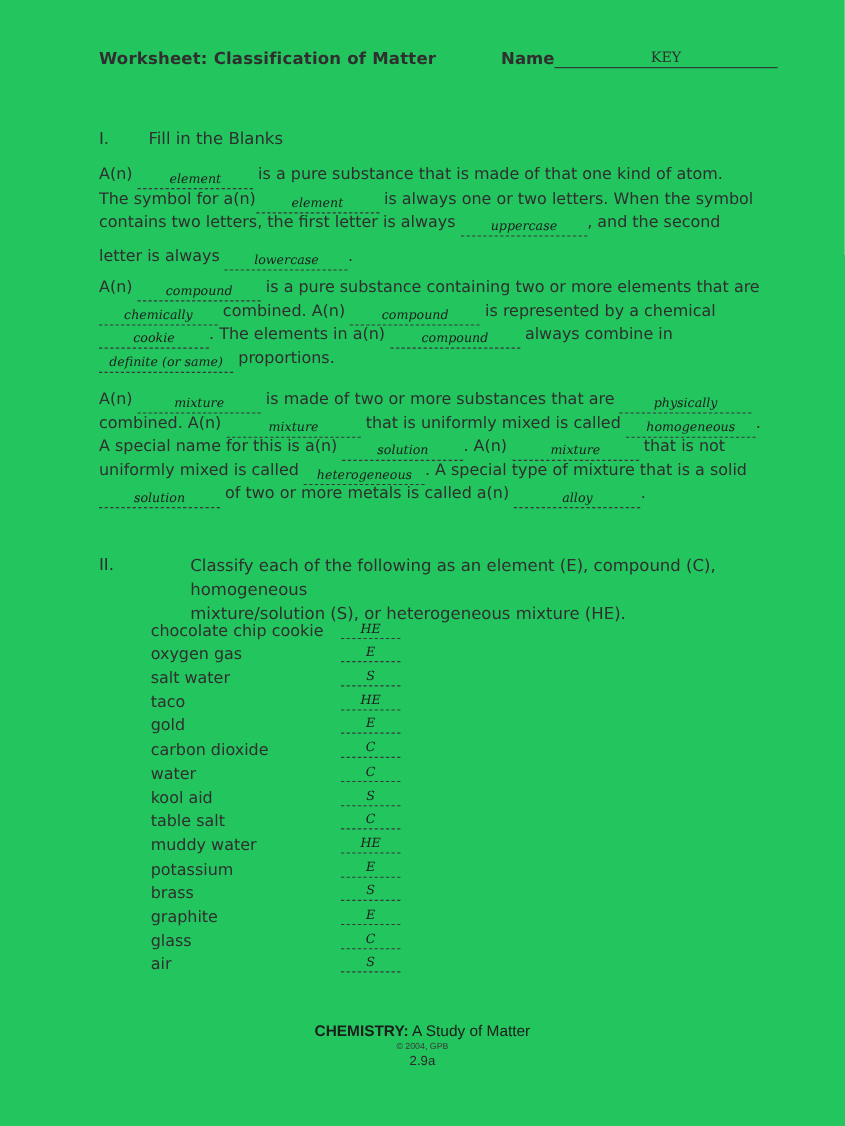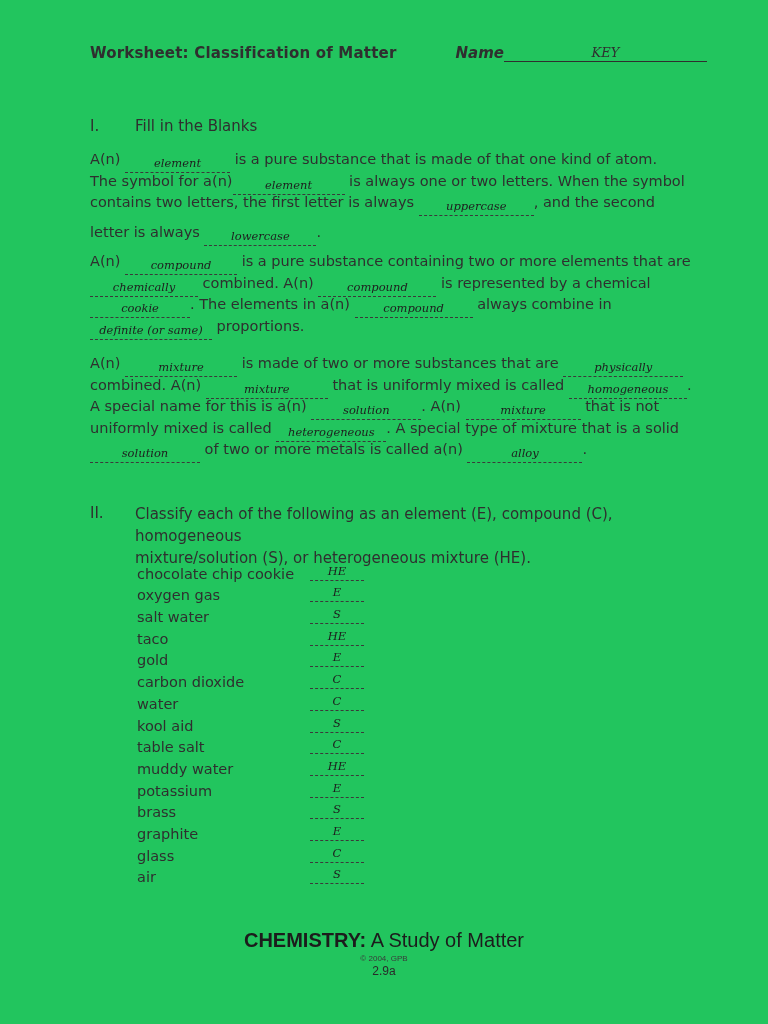--- a/index.html
+++ b/index.html
@@ -5,31 +5,31 @@
   html,body { margin:0; padding:0; background:#e8e8e8; }
   .page {
     position:relative; width:768px; height:1024px; margin:0 auto;
     background:#22c55e; color:#2f2f2f; overflow:hidden;
     font-family:"DejaVu Sans", sans-serif;
   }
   
   .header { position:absolute; top:44px; left:90px; width:617px; display:flex; justify-content:space-between; align-items:flex-end; }
   .title { font-size:15px; font-weight:bold; letter-spacing:0.2px; }
   .name-group { display:flex; align-items:flex-end; }
-  .name-label { font-size:15px; font-weight:bold;font-style:italic; }
+  .name-label { font-size:15px; font-weight:bold; }
   .name-line {
     display:inline-block; width:203px; border-bottom:1.5px solid #2f2f2f;
-    text-align:center; font-family:"DejaVu Serif", serif; font-style:italic;
+    text-align:center; font-family:"DejaVu Serif", serif; 
     font-size:13px; line-height:15px; height:16px;
   }
   
   .sec-head { position:absolute; left:90px; display:flex; font-size:15px; }
   .roman { width:45px; flex:none; }
   .sec1 { top:117px; }
-  .sec2 { top:504px; width:600px; }
+  .sec2 { top:504px; width:600px;gap:38px; }
   .sec2 .instr div { line-height:21.8px; }
   
   .paras { position:absolute; left:90px; width:610px; font-size:14.5px; }
   #p0 { top:149px; } #p1 { top:251px; } #p2 { top:353px; }
   .pline { white-space:nowrap; height:21.6px; line-height:21.6px; }
   .blank {
     display:inline-block; border-bottom:1.7px dashed #3a3a3a; text-align:center;
     font-family:"DejaVu Serif", serif; font-style:italic; font-size:11.5px;
     line-height:13px; height:15px; vertical-align:-3px; color:#1e1e1e;
   }
@@ -37,21 +37,21 @@
   .clist { position:absolute; left:137px; top:562px; font-size:14.5px; }
   .crow { display:flex; height:21.7px; align-items:flex-end; }
   .clabel { width:173px; flex:none; line-height:20px; }
   .cblank {
     width:54px; flex:none; border-bottom:1.7px dashed #3a3a3a; text-align:center;
     font-family:"DejaVu Serif", serif; font-style:italic; font-size:11.5px;
     line-height:13px; height:15px; margin-bottom:3px; color:#1e1e1e;
   }
   
   .footer { position:absolute; top:929px; left:0; width:768px; text-align:center; font-family:"Liberation Sans", sans-serif; }
-  .brand { font-size:20px; color:#1c1c1c; }
+  .brand { font-size:14px; color:#1c1c1c; }
   .brand b { font-weight:bold; }
   .copyright { font-size:8px; color:#3a3a3a; margin-top:2px; }
   .pagecode { font-size:12px; color:#2a2a2a; margin-top:1px; }
 </style>
 </head>
 <body>
 
 <div class="page">
 
   <div class="header">

